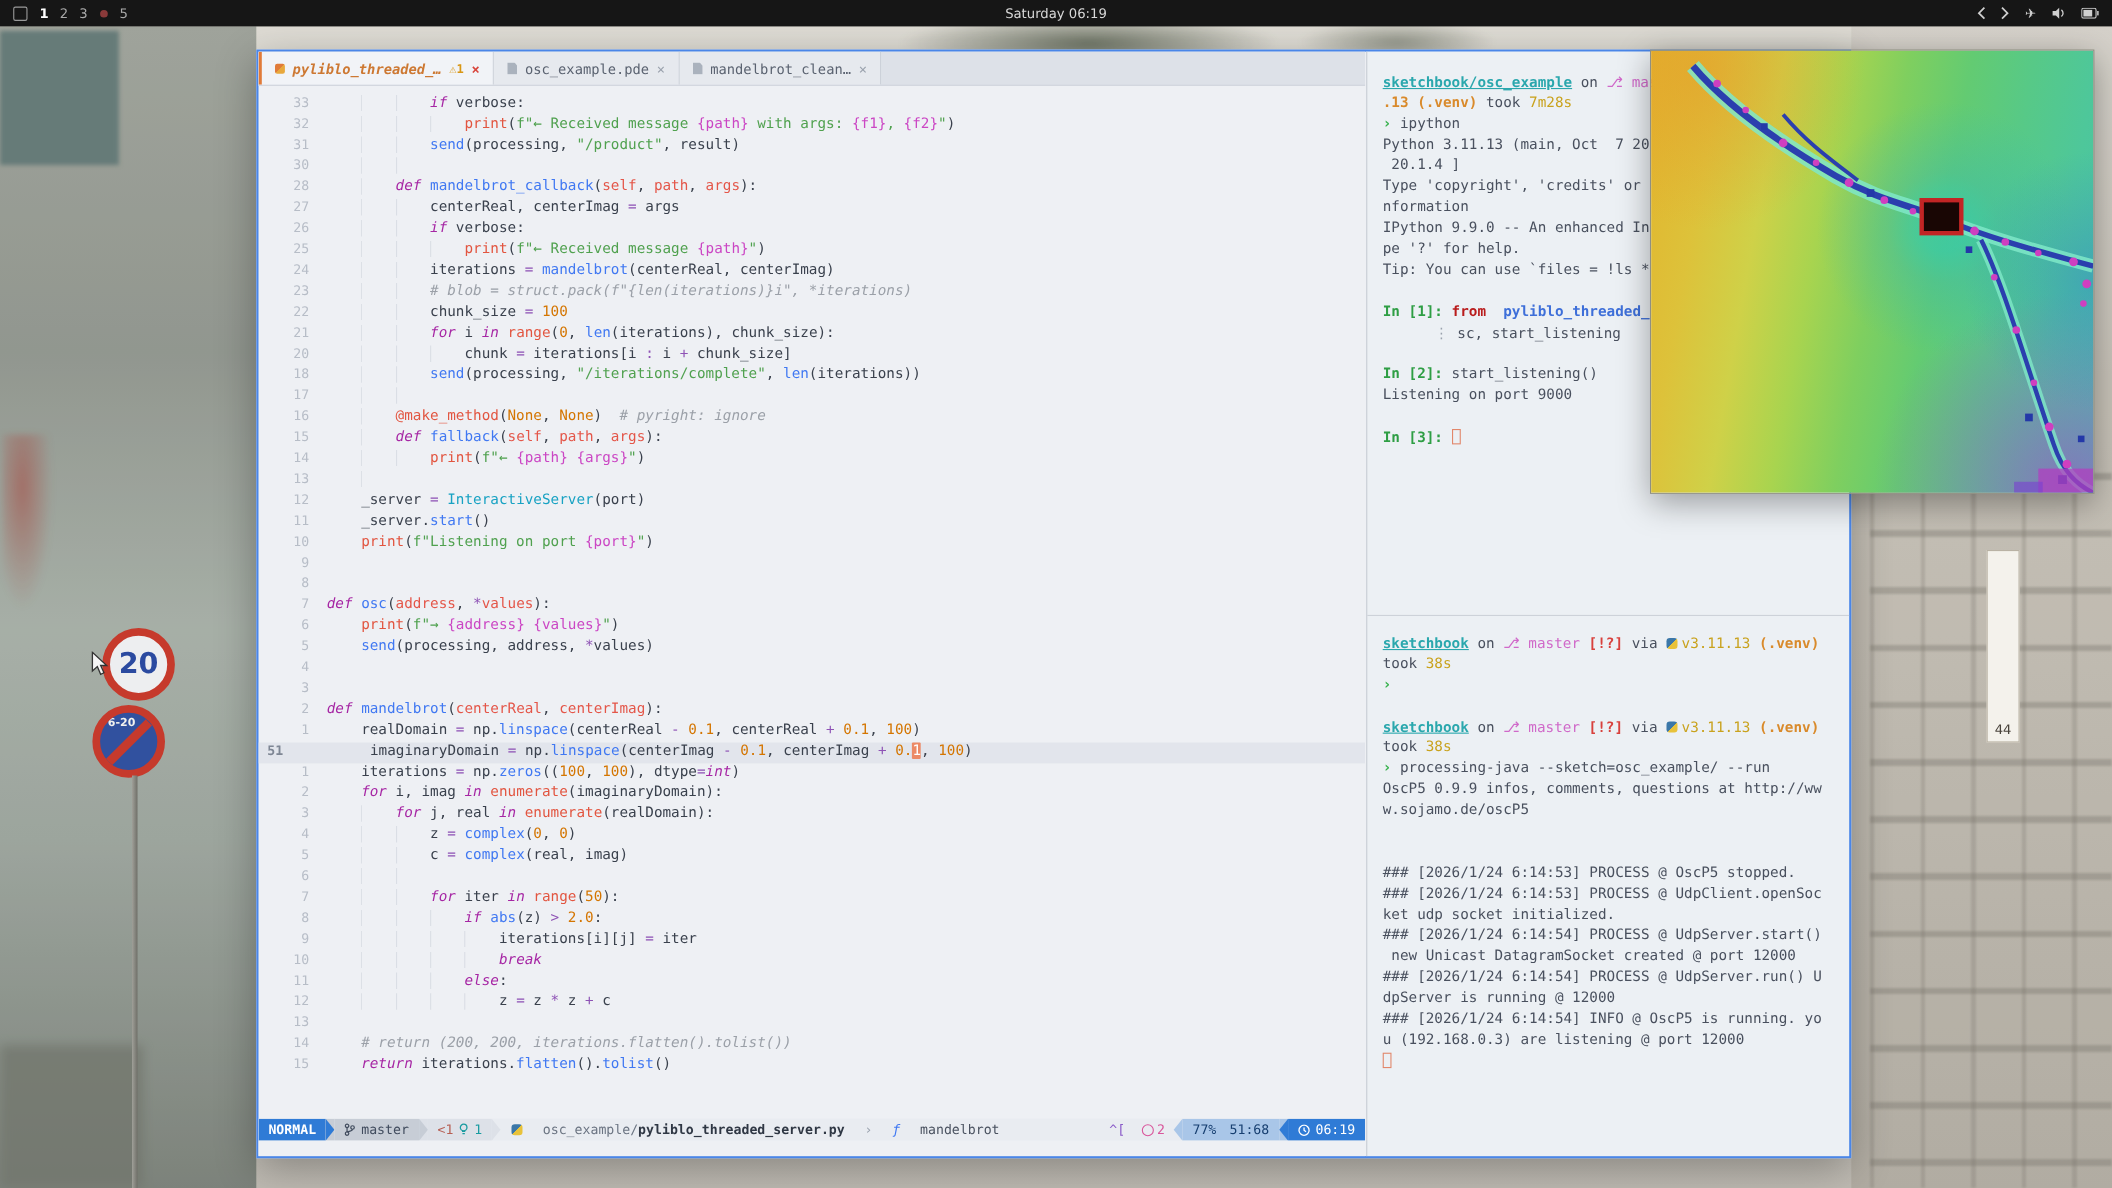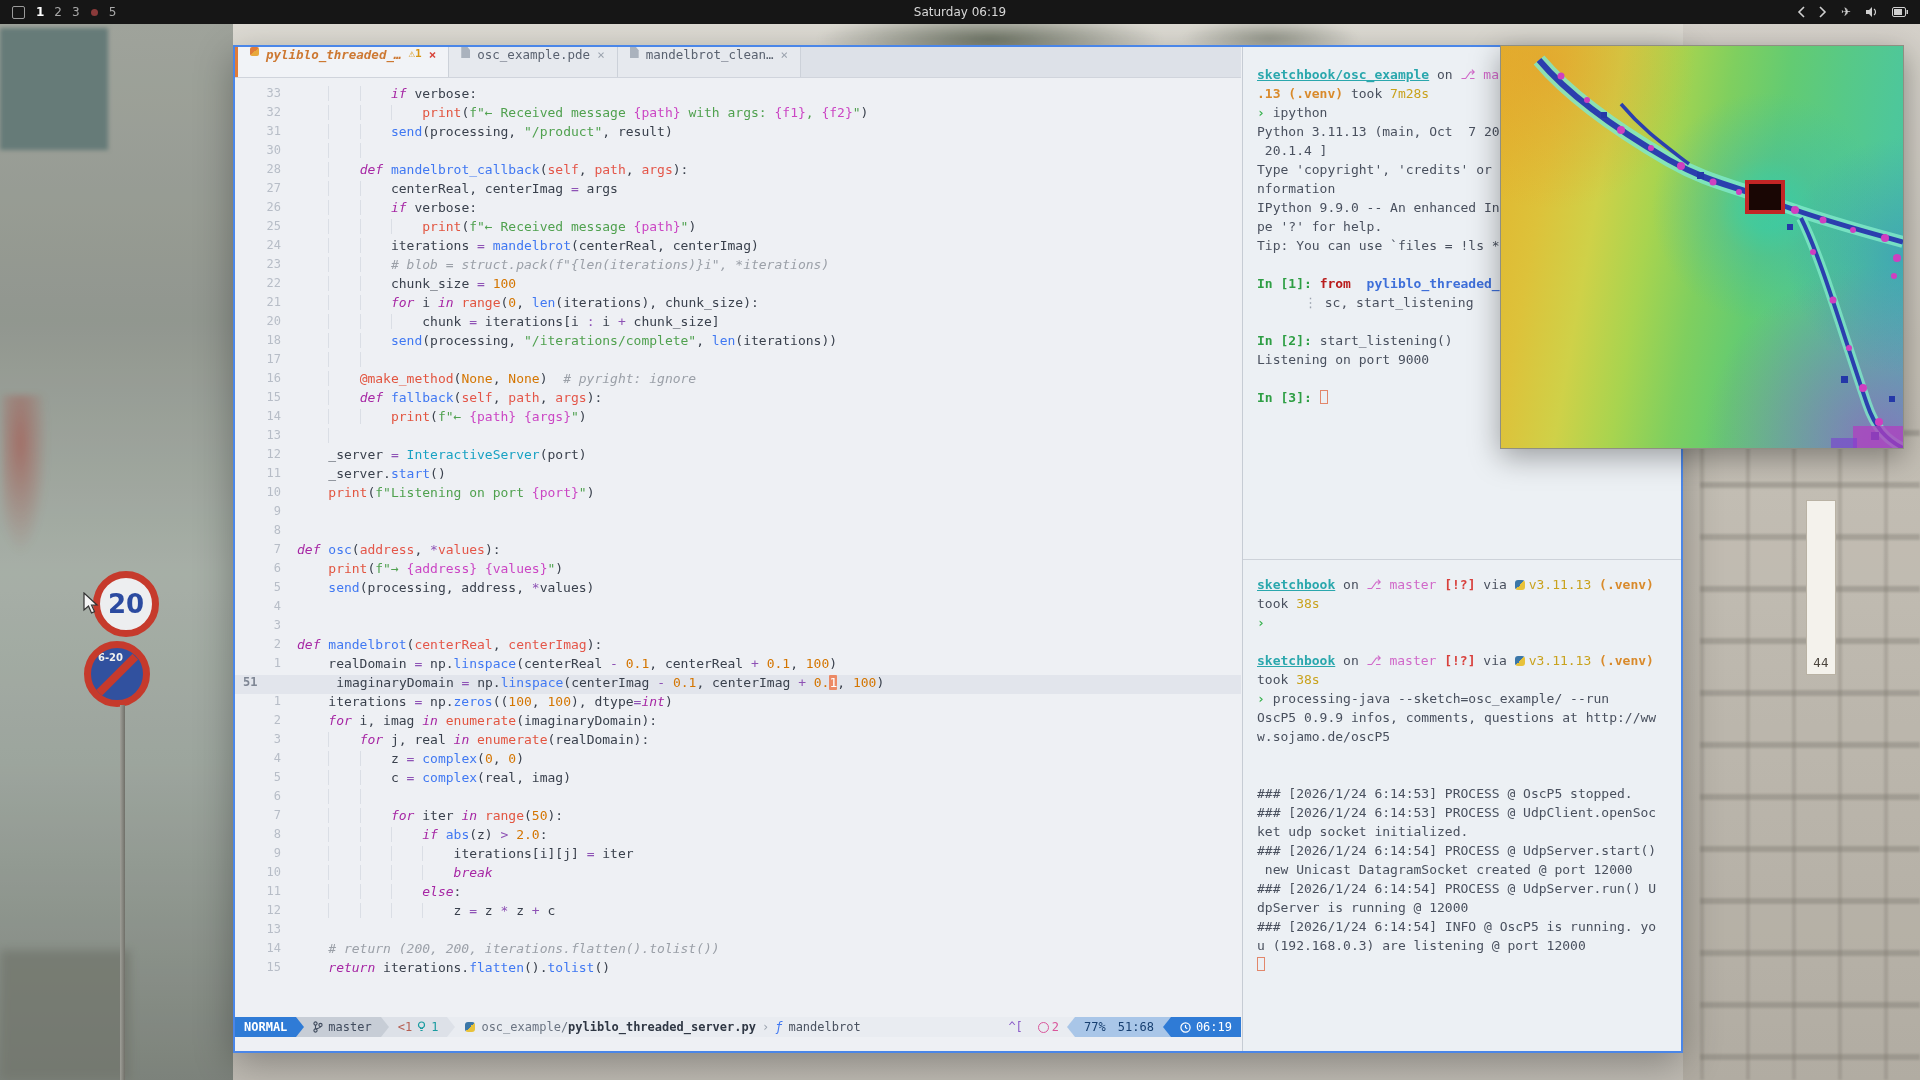--- a/index.html
+++ b/index.html
@@ -51,21 +51,21 @@
   .topclock{position:absolute;left:50%;transform:translateX(-50%);color:#d8d8d8;}
   .topbar .rgt{display:flex;align-items:center;gap:14px;color:#cfcfcf;}
   .tico{display:inline-flex;align-items:center;}
   
   .window{position:absolute;left:233px;top:45px;width:1446px;height:1004px;
     border:2px solid #4a86e8;background:#eef0f4;z-index:2;box-shadow:0 10px 36px rgba(0,0,0,.3);}
   .editor{position:absolute;left:0;top:0;width:1006px;height:100%;}
   
   .tabbar{height:30px;background:#dde1e8;display:flex;align-items:stretch;
     border-bottom:1px solid #d0d4dc;overflow:hidden;}
-  .tab{display:flex;gap:7px;padding:0 12px;
+  .tab{display:flex;align-items:center;gap:7px;padding:0 12px;
     font:12.5px "DejaVu Sans Mono",monospace;color:#5a6270;background:#e6e9ee;
     border-right:1px solid #ccd1d9;cursor:default;}
   .tab.active{background:#f1f3f7;color:#cd7832;font-style:italic;
     border-left:3px solid #e07b39;font-weight:bold;}
   .ticon{display:inline-block;width:9px;height:11px;}
   .ticon.file{background:#aab2bd;clip-path:polygon(0 0,70% 0,100% 30%,100% 100%,0 100%);}
   .ticon.py{height:9px;background:linear-gradient(135deg,#e07b39 50%,#e8a83c 50%);border-radius:2px;}
   .twarn{color:#d89614;font-style:normal;font-size:11px;}
   .tclose{color:#d8453c;font-style:normal;}
   .tab:not(.active) .tclose{color:#9aa2ad;}
@@ -101,21 +101,21 @@
   .seg.diag{background:#dde1e8;}
   .derr{color:#b65e52;}
   .dhint{color:#199ba0;}
   .arr{width:0;height:0;border-top:10px solid transparent;border-bottom:10px solid transparent;}
   .a1{border-left:8px solid #2f7bd6;background:#c7cdd6;}
   .a2{border-left:8px solid #c7cdd6;background:#dde1e8;}
   .a3{border-left:8px solid #dde1e8;}
   .arrR{width:0;height:0;border-top:10px solid transparent;border-bottom:10px solid transparent;}
   .r1{border-right:8px solid #a9c6e8;}
   .r2{border-right:8px solid #2f7bd6;background:#a9c6e8;}
-  .smid{flex:1;display:flex;align-items:center;gap:6px;padding-left:10px;color:#56606e;}
+  .smid{flex:1;display:flex;align-items:center;gap:18px;padding-left:10px;color:#56606e;}
   .pyico{display:inline-block;width:10px;height:10px;border-radius:3px;
     background:linear-gradient(135deg,#3b77a8 50%,#e8c23a 50%);}
   .pdir{color:#6b7482;}
   .pfile{color:#2f3744;font-weight:bold;}
   .ssep{color:#9aa2ae;}
   .fico{color:#4078f2;font-style:italic;}
   .sfn{color:#4a5260;}
   .senc{color:#8b5cc9;padding:0 7px;display:flex;align-items:center;}
   .slsp{color:#d9569b;display:flex;align-items:center;gap:3px;padding:0 8px;}
   .lspico{display:inline-block;width:9px;height:9px;border:1.5px solid #d9569b;border-radius:50%;}

